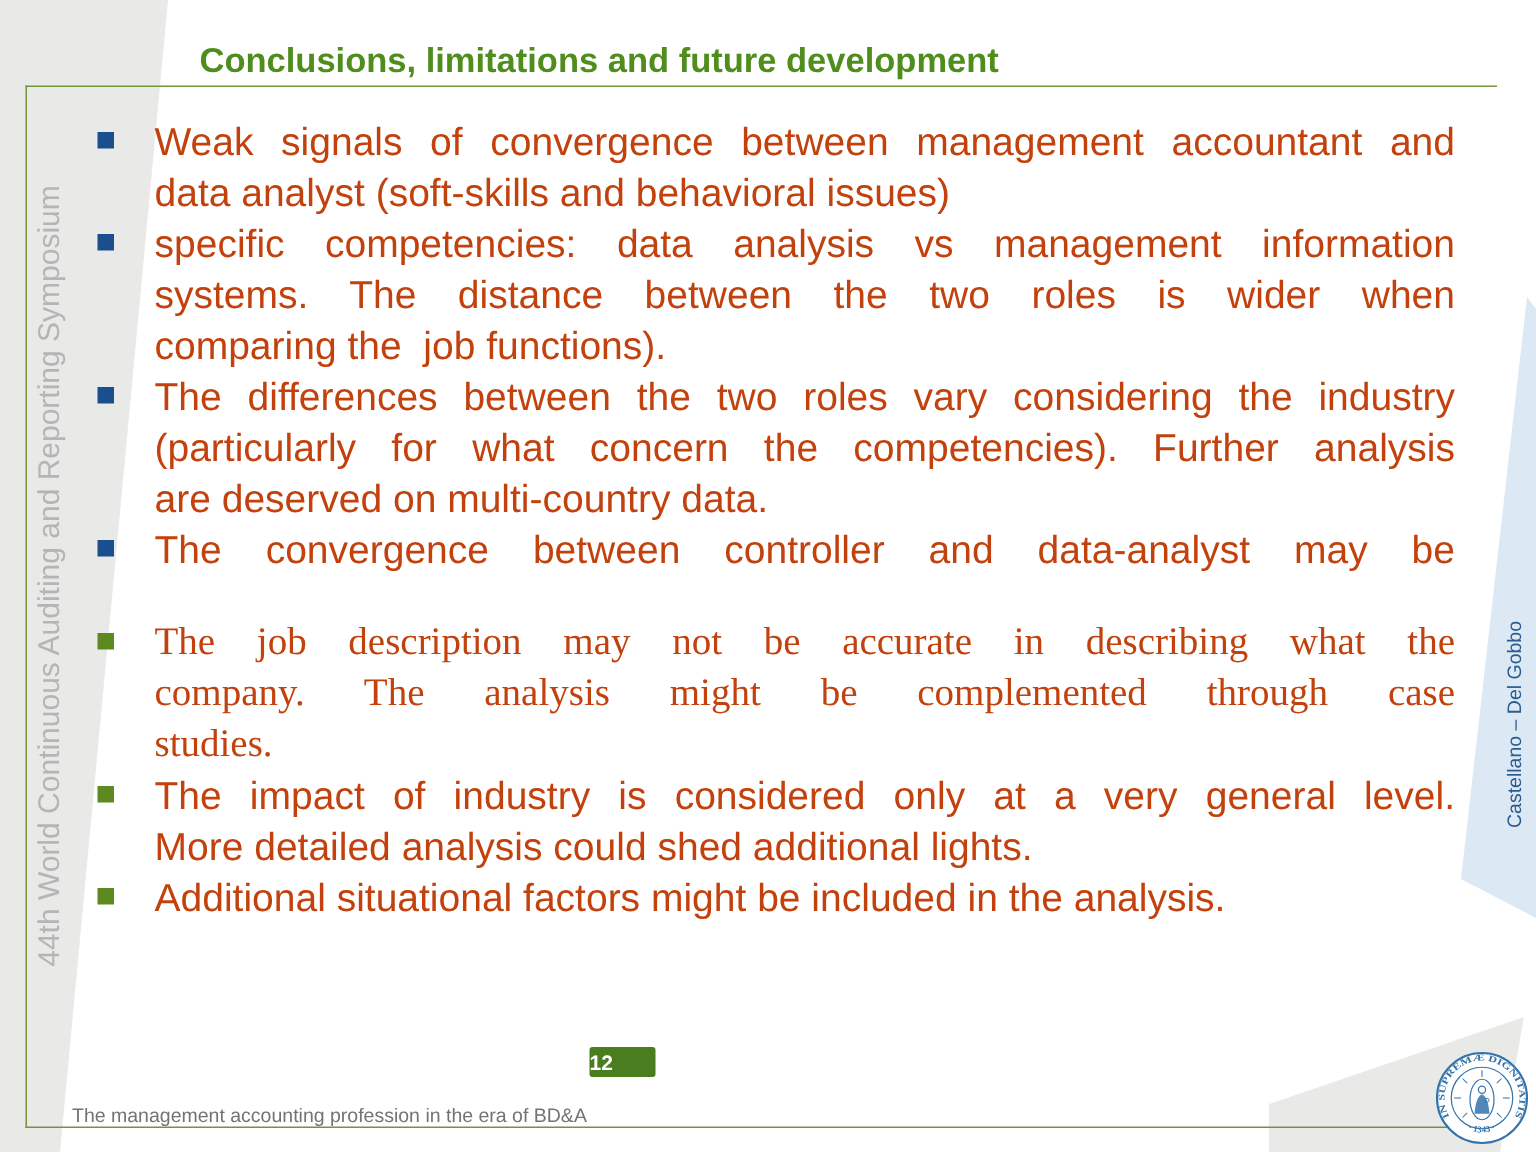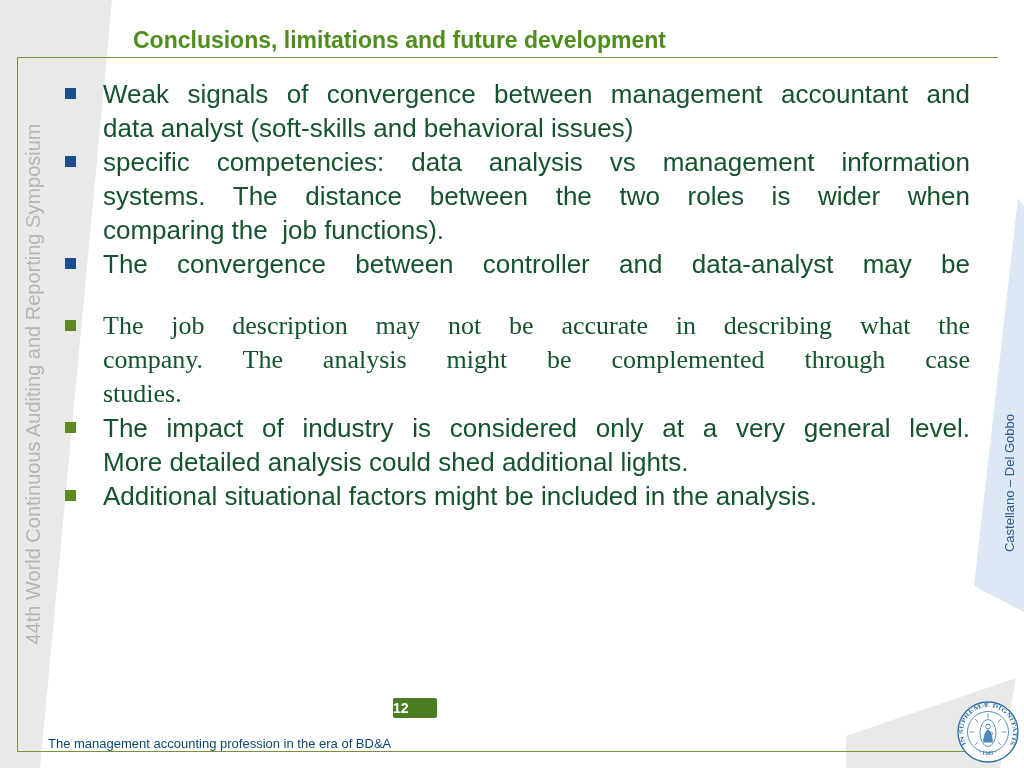--- a/index.html
+++ b/index.html
@@ -21,33 +21,33 @@
     position:absolute;left:133px;top:27px;font-size:23px;font-weight:bold;
     color:#4f8d1d;white-space:nowrap;
   }
   
   .bullet-list{position:absolute;left:65px;top:77px;width:905px;}
   .bullet-item{display:flex;}
   .bullet-item.gap{margin-top:28px;font-family:Liberation Serif, serif;}
   .bullet-square{width:11px;height:11px;margin:11px 27px 0 0;flex:none;}
   .bullet-item.blue .bullet-square{background:#1b4e8e;}
   .bullet-item.green .bullet-square{background:#5d8a1f;}
-  .bullet-text{width:867px;font-size:26px;line-height:34px;color:#14532d;}
+  .bullet-text{width:867px;font-size:26px;line-height:34px;color:#c2410c;}
   .line{white-space:pre;}
   .line.j{white-space:nowrap;text-align:justify;text-align-last:justify;}
   
   .vstrip{
     position:absolute;top:0;width:768px;transform-origin:0 0;
     transform:rotate(-90deg) translateX(-768px);text-align:center;white-space:nowrap;
   }
   .vstrip-left{left:0;height:66px;line-height:66px;font-size:20px;color:#b5b5b5;}
   .vstrip-right{left:997px;height:26px;line-height:26px;font-size:13px;color:#2b5c8e;}
   .vstrip-right .shift{display:inline-block;transform:translateX(-99px);}
   
-  .footer-text{position:absolute;left:48px;top:736px;font-size:13px;color:#0c4a6e;white-space:nowrap;}
+  .footer-text{position:absolute;left:48px;top:736px;font-size:13px;color:#737373;white-space:nowrap;}
   .page-badge{
     position:absolute;left:393px;top:698px;width:44px;height:20px;background:#4a7d1f;
     color:#ffffff;font-size:14px;font-weight:bold;text-align:left;line-height:20px;
     border-radius:2px;
   }
   .seal{position:absolute;left:956px;top:700px;width:64px;height:64px;}
 </style>
 </head>
 <body>
 
@@ -68,20 +68,28 @@
           <div class="line j">Weak signals of convergence between management accountant and</div>
           <div class="line">data analyst (soft-skills and behavioral issues)</div>
         </div>
       </div>
       <div class="bullet-item blue">
         <span class="bullet-square"></span>
         <div class="bullet-text">
           <div class="line j">specific competencies: data analysis vs management information</div>
           <div class="line j">systems. The distance between the two roles is wider when</div>
           <div class="line">comparing the  job functions).</div>
+        </div>
+      </div>
+      <div class="bullet-item blue">
+        <span class="bullet-square"></span>
+        <div class="bullet-text">
+          <div class="line j">The differences between the two roles vary considering the industry</div>
+          <div class="line j">(particularly for what concern the competencies). Further analysis</div>
+          <div class="line">are deserved on multi-country data.</div>
         </div>
       </div>
       <div class="bullet-item blue">
         <span class="bullet-square"></span>
         <div class="bullet-text">
           <div class="line j">The convergence between controller and data-analyst may be</div>
         </div>
       </div>
       <div class="bullet-item green gap">
         <span class="bullet-square"></span>

